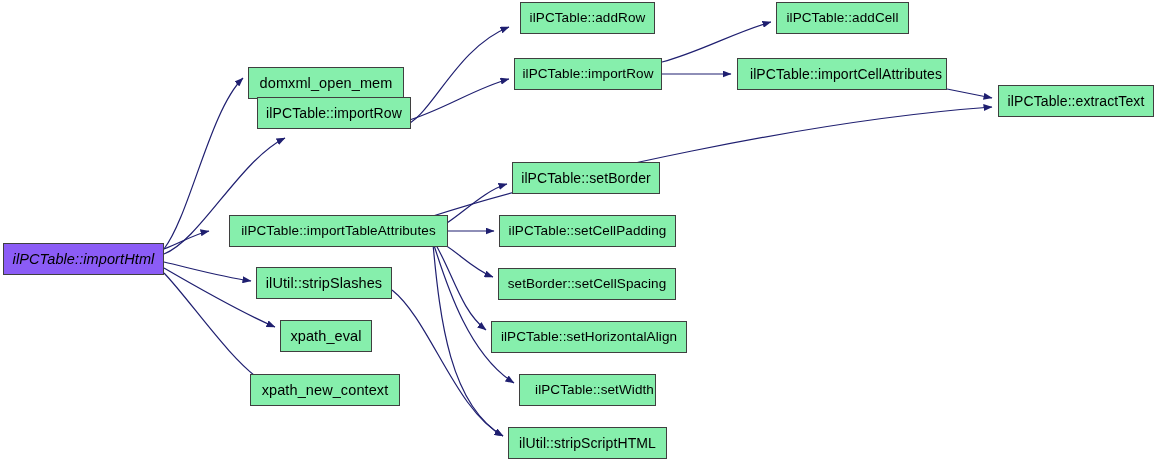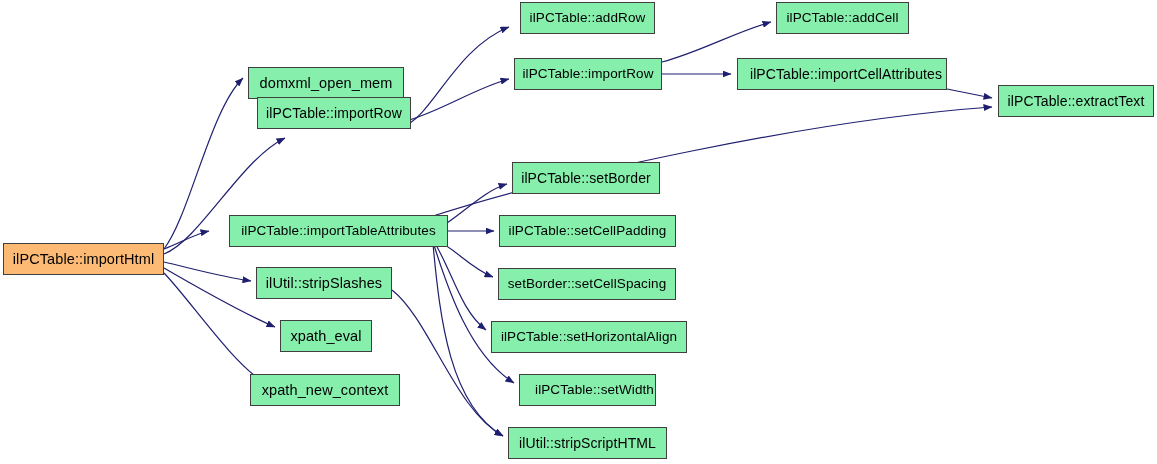--- a/index.html
+++ b/index.html
@@ -33,22 +33,23 @@
     display: flex;
     align-items: center;
     justify-content: center;
     font-size: 14.5px;
     line-height: 1;
     white-space: nowrap;
     letter-spacing: 0.1px;
     z-index: 2;
   }
   .gnode.root {
-    background: #fdba74;
+    background: #8b5cf6;
     border: 1px solid #404040;
+    font-style: italic;
   }
   .gnode .nlabel {
     display: block;
     padding: 0 7px;
     transform: translateY(-0.5px);
   }
 </style>
 </head>
 <body>
 

